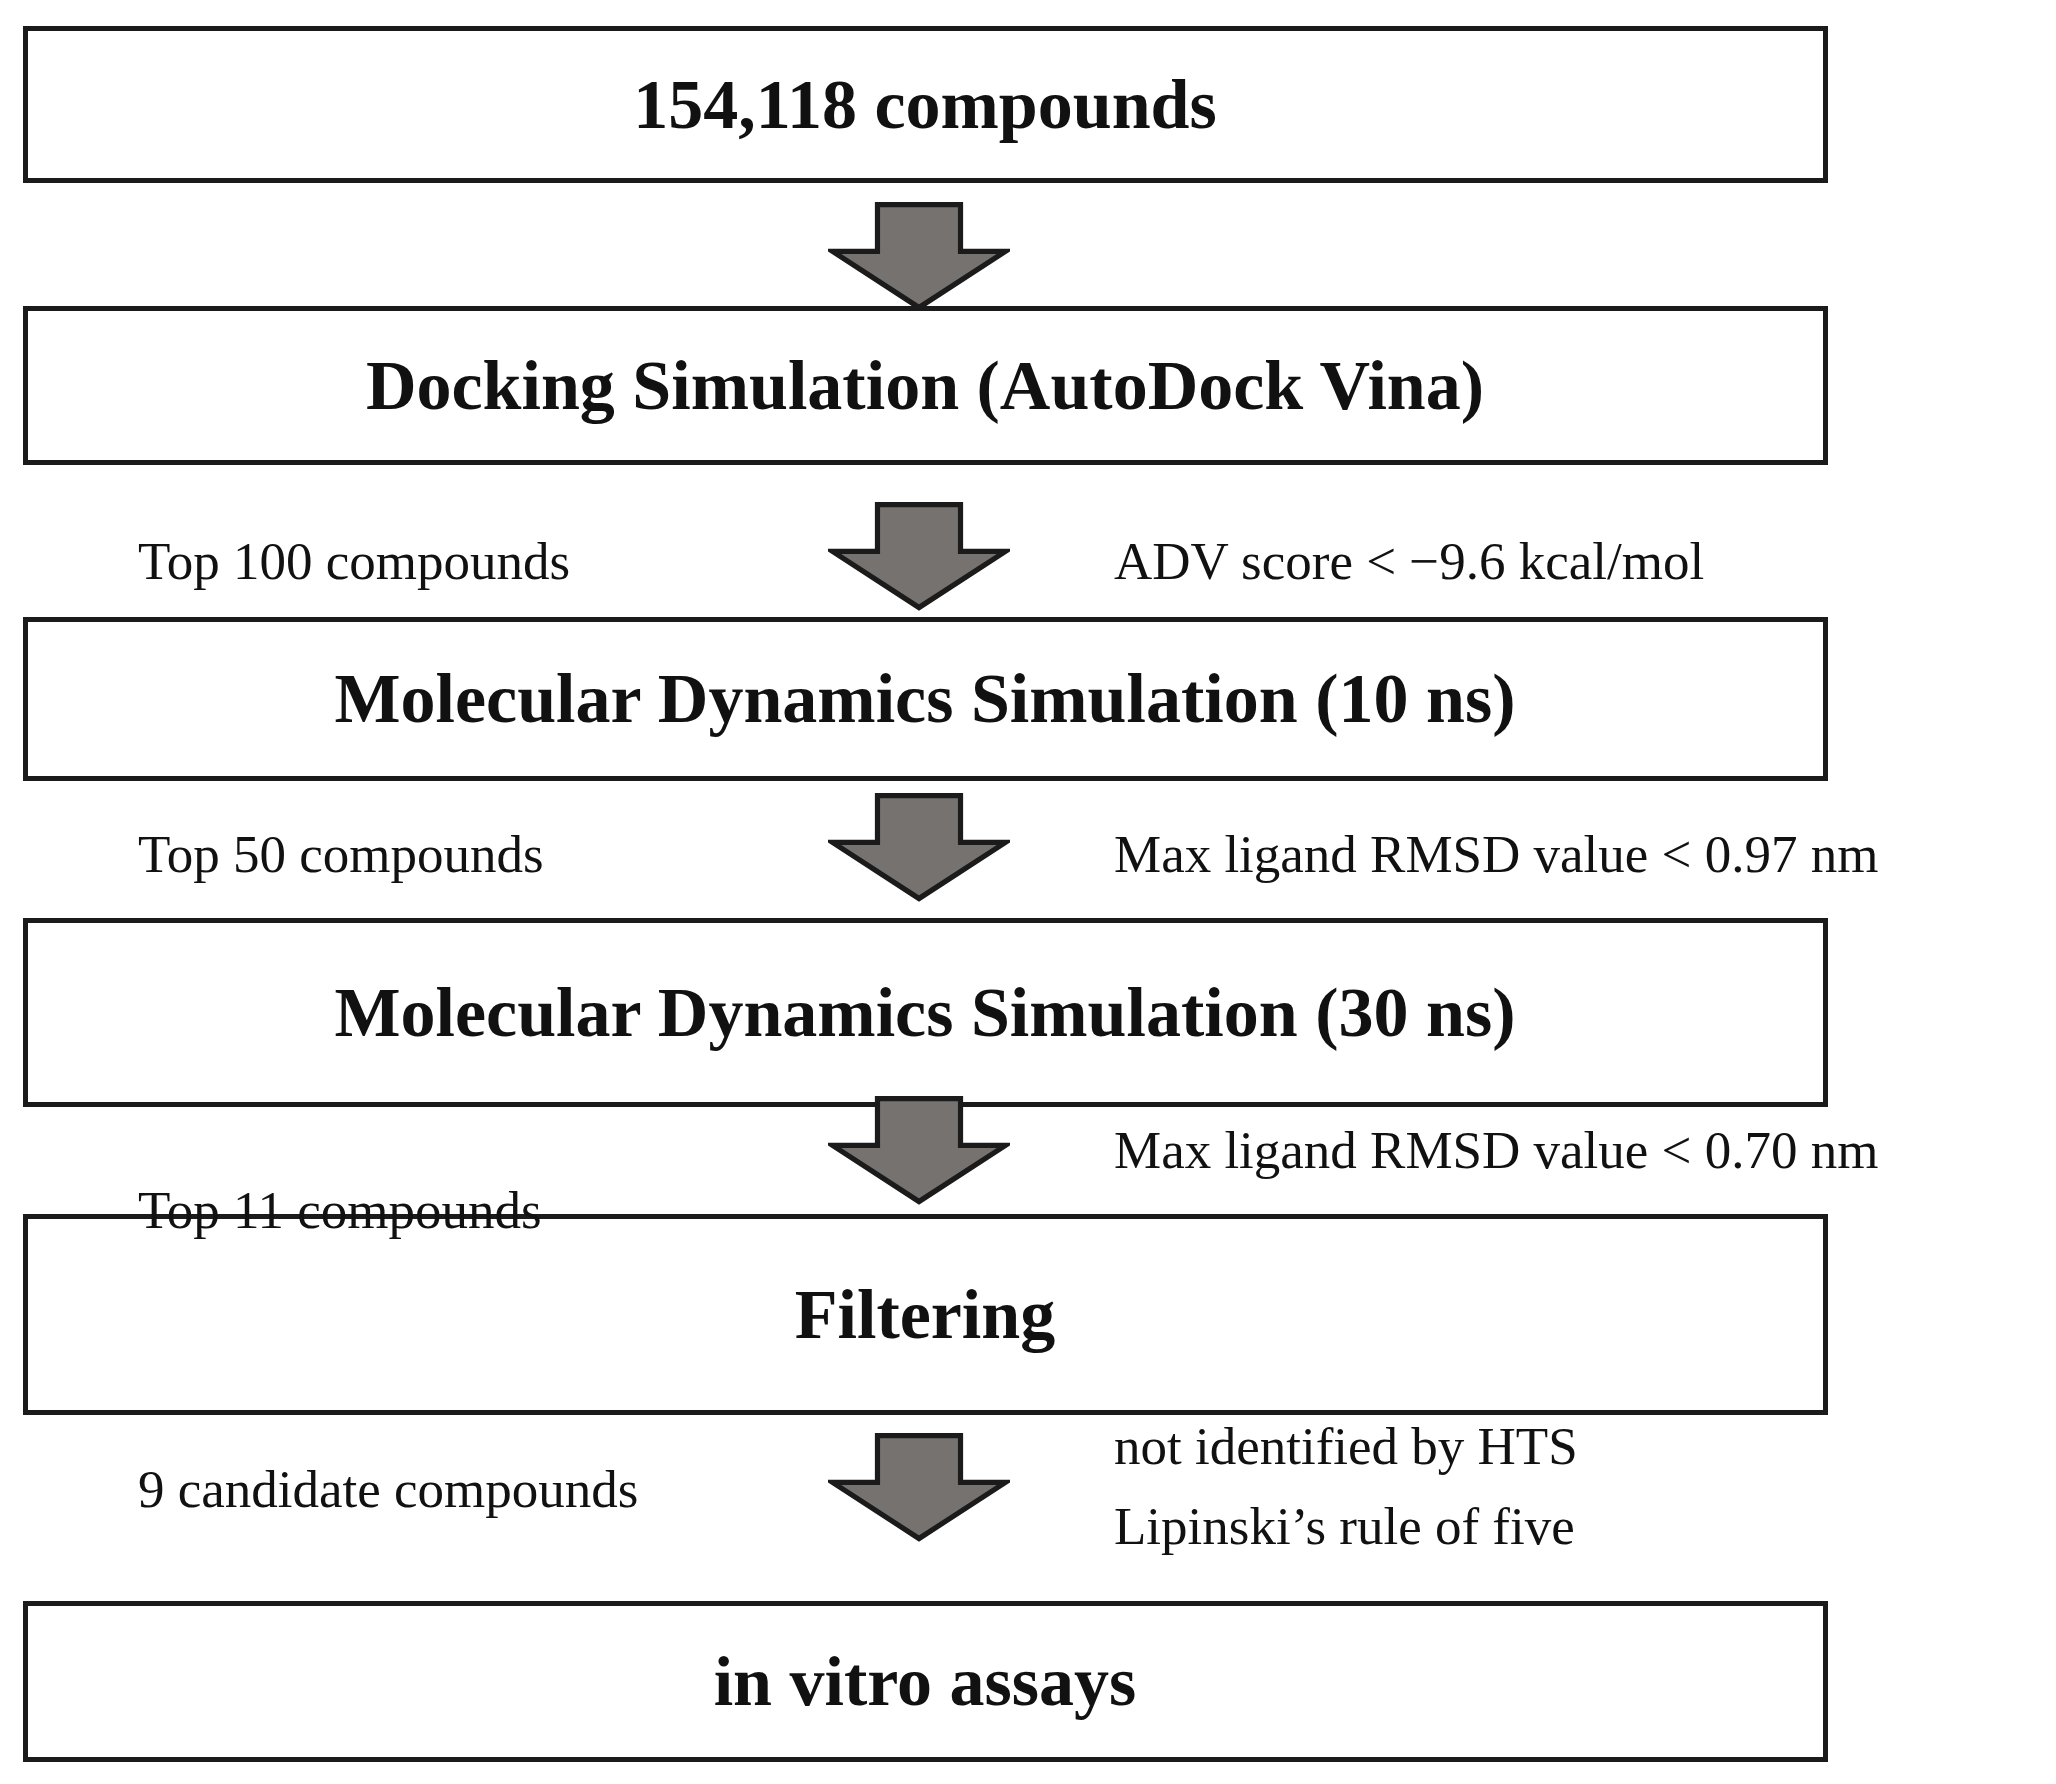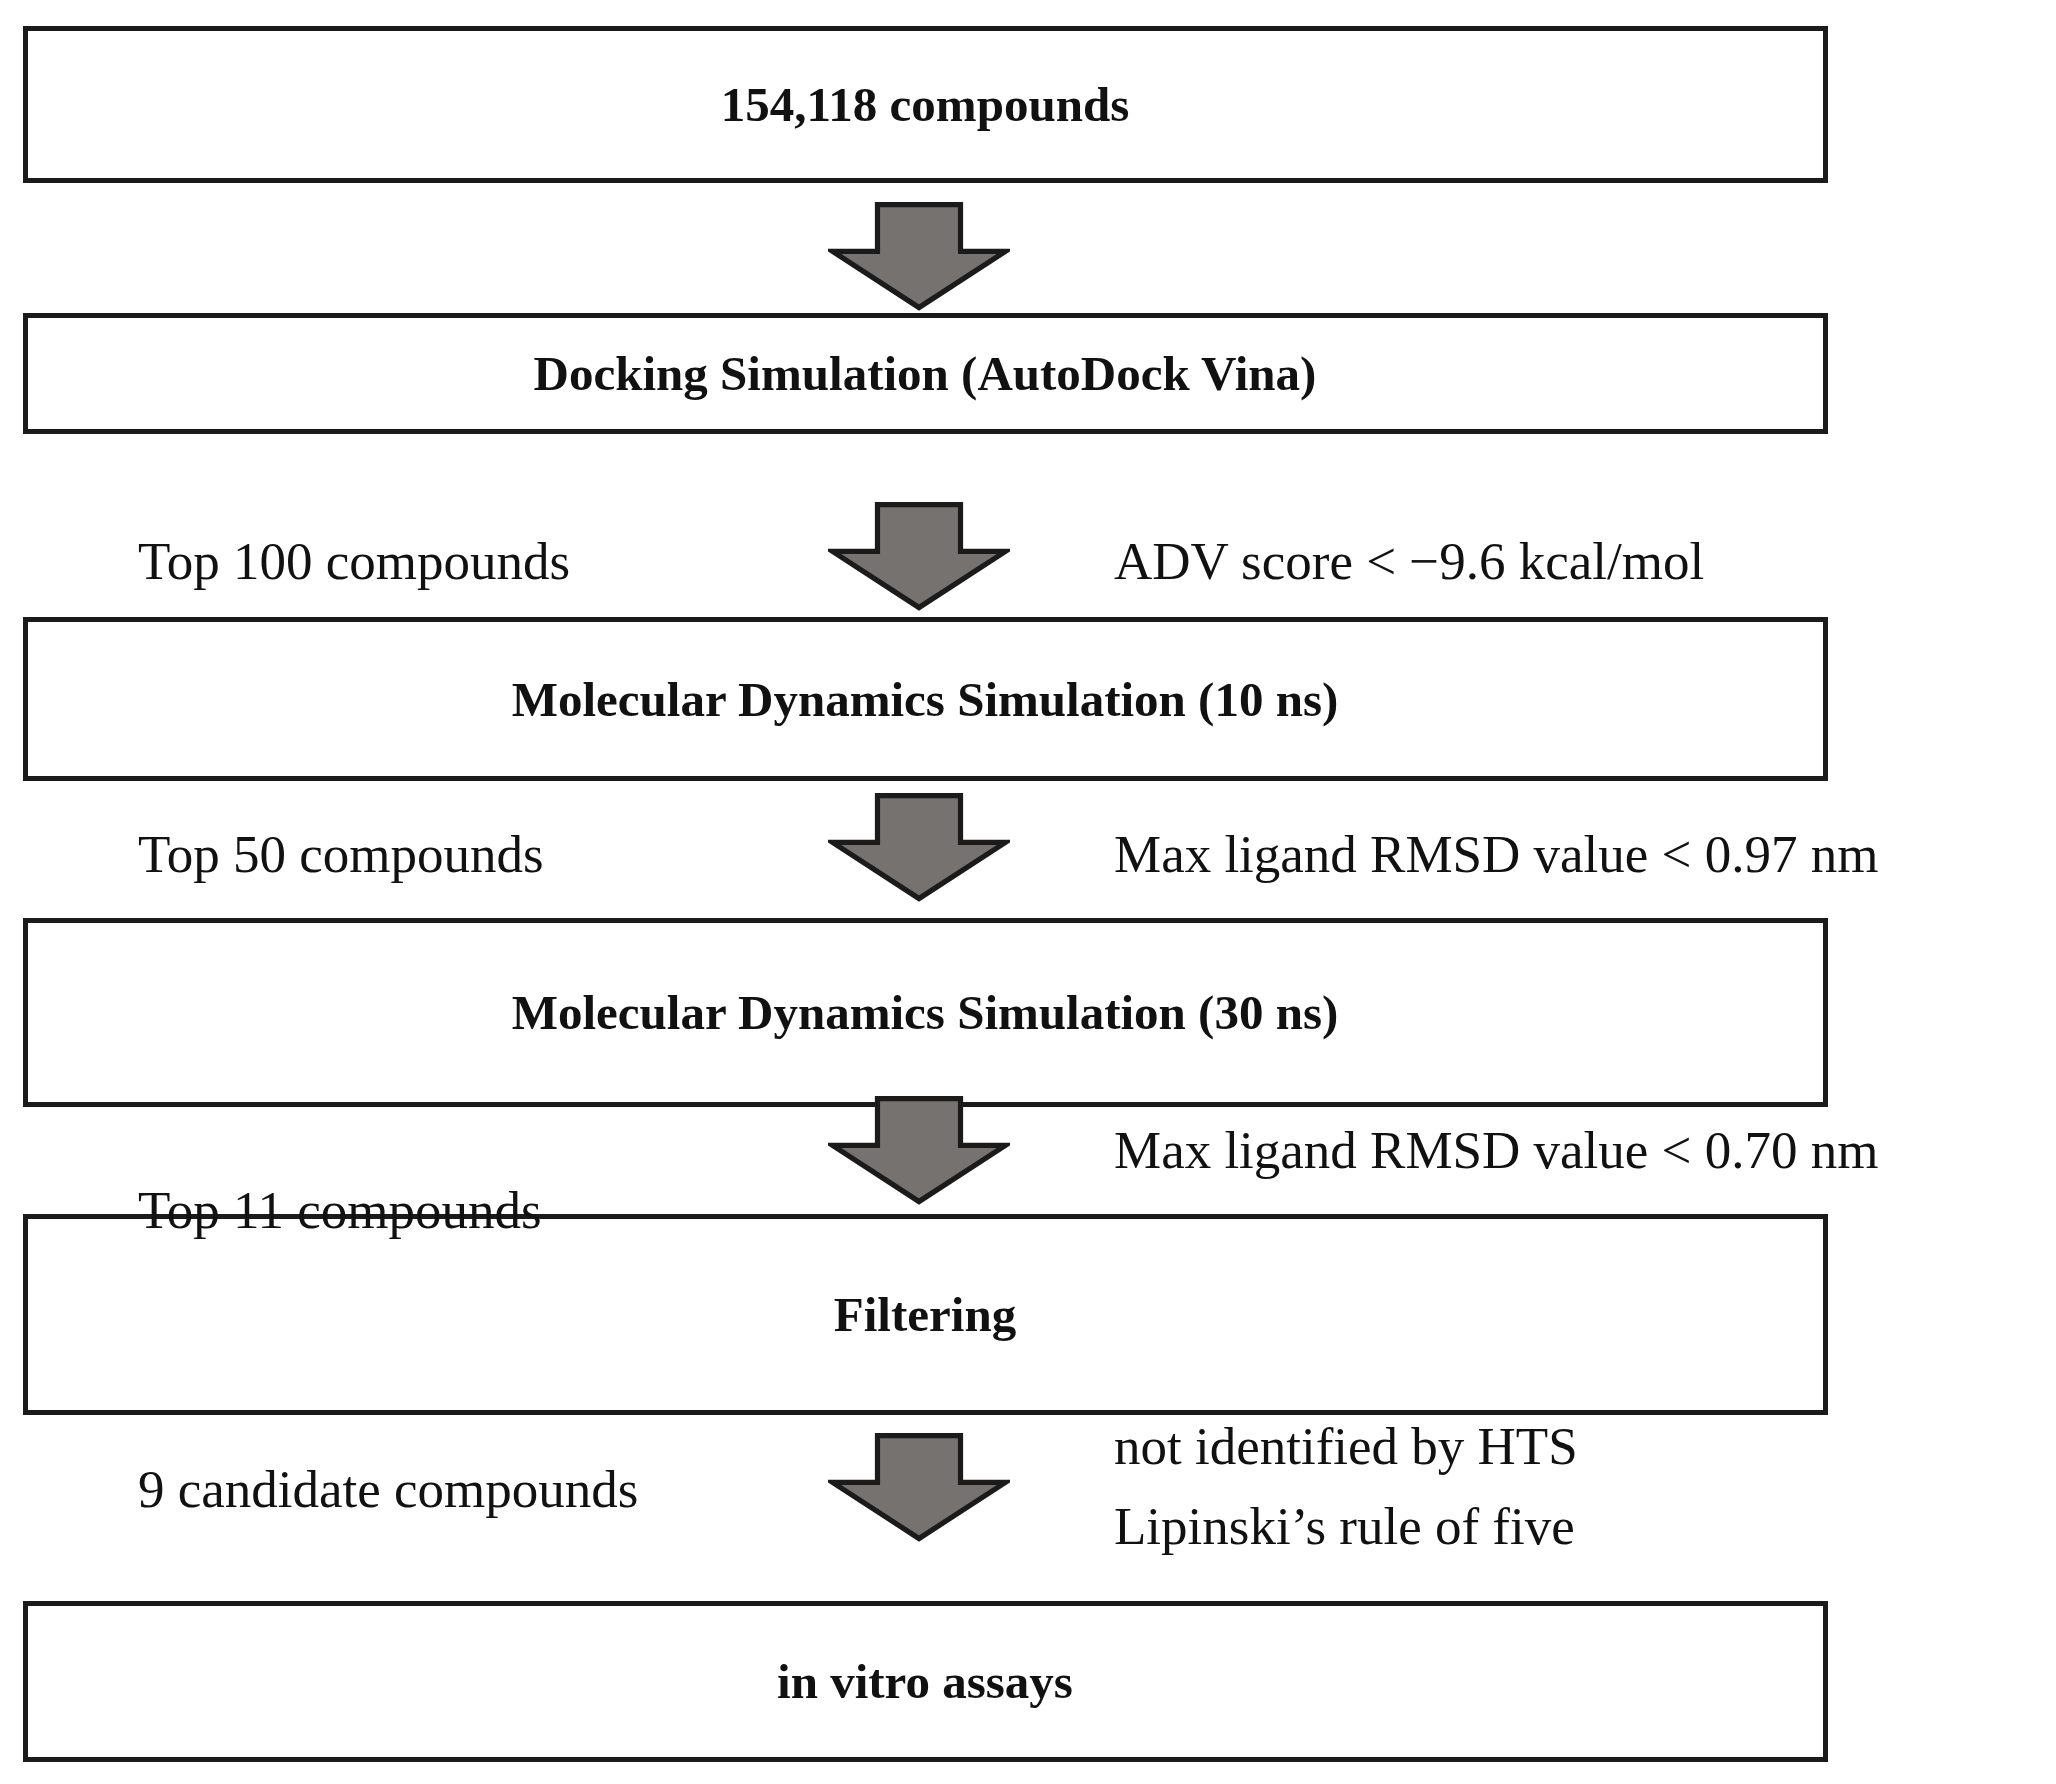--- a/index.html
+++ b/index.html
@@ -21,21 +21,21 @@
     left: 22.5px;
     width: 1805px;
     box-sizing: border-box;
     border: 5.2px solid var(--box-border, #1b1b1b);
     background: #ffffff;
     display: flex;
     align-items: center;
     justify-content: center;
   }
   .stage-label {
-    font-size: 49px;
+    font-size: 70px;
     font-weight: bold;
     white-space: nowrap;
     letter-spacing: 0px;
   }
   .arrow {
     position: absolute;
     left: 828px;
     width: 182px;
     height: 109px;
   }
@@ -51,21 +51,21 @@
 </style>
 </head>
 <body>
 
 <div id="canvas" style="--bg: #ffffff; --text: #111111; --box-border: #1b1b1b;">
 
   <div class="stage-box" style="top:26px;  height:157px;">
     <span class="stage-label">154,118 compounds</span>
   </div>
 
-  <div class="stage-box" style="top:313px; height:121px;align-items:center;">
+  <div class="stage-box" style="top:306px; height:159px;align-items:center;">
     <span class="stage-label">Docking Simulation (AutoDock Vina)</span>
   </div>
 
   <div class="stage-box" style="top:617px; height:164px;">
     <span class="stage-label">Molecular Dynamics Simulation (10 ns)</span>
   </div>
 
   <div class="stage-box" style="top:918px; height:189px;">
     <span class="stage-label">Molecular Dynamics Simulation (30 ns)</span>
   </div>

